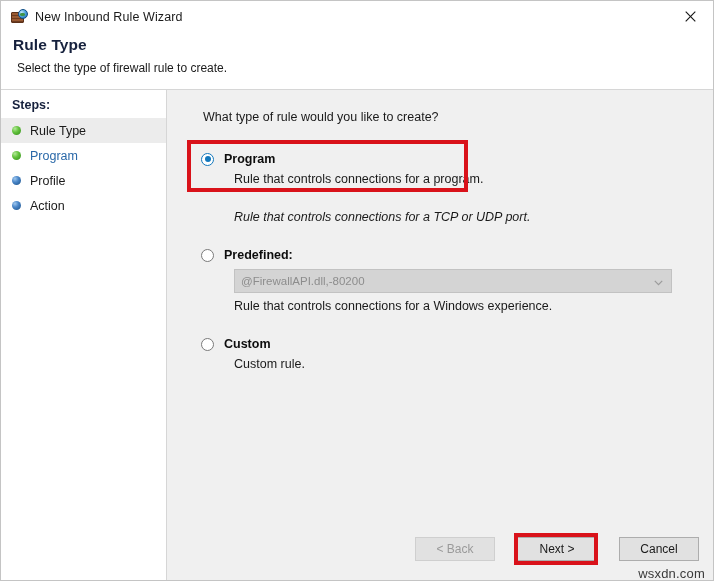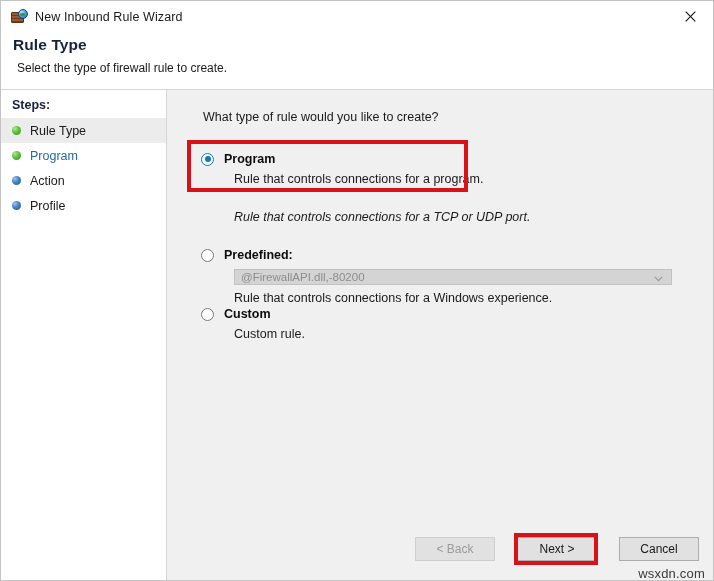--- a/index.html
+++ b/index.html
@@ -224,21 +224,21 @@
     height: 52px;
     border: 4px solid #d9121a;
     box-sizing: border-box;
     pointer-events: none;
   }
 
   
   #predefined-combo {
     margin: 5px 0 0 33px;
     width: 438px;
-    height: 16px;
+    height: 24px;
     background: #d4d4d4;
     border: 1px solid #c2c2c2;
     box-sizing: border-box;
     display: flex;
     align-items: center;
     position: relative;
   }
   #predefined-value {
     font-size: 11.5px;
     color: #8d8d8d;
@@ -337,26 +337,26 @@
         <span class="step-label">Rule Type</span>
       </div>
 
       <div class="step-row">
         <span class="step-bullet green"></span>
         <span class="step-label link">Program</span>
       </div>
 
       <div class="step-row">
         <span class="step-bullet blue"></span>
-        <span class="step-label">Action</span>
+        <span class="step-label">Profile</span>
       </div>
 
       <div class="step-row">
         <span class="step-bullet blue"></span>
-        <span class="step-label">Profile</span>
+        <span class="step-label">Action</span>
       </div>
 
     </div>
 
     <div id="main">
 
       <div id="question">What type of rule would you like to create?</div>
 
       <div id="options">
 
@@ -366,21 +366,21 @@
             <span class="radio checked"></span>
             <span class="opt-title">Program</span>
           </div>
           <div class="opt-desc" style="margin-left:47px;">Rule that controls connections for a program.</div>
         </div>
 
         <div class="option-block" style="margin-bottom:22px;">
           <div class="opt-desc" style="margin-left:47px;font-style:italic;">Rule that controls connections for a TCP or UDP port.</div>
         </div>
 
-        <div class="option-block" style="">
+        <div class="option-block" style="margin-bottom:22px;">
           <div class="opt-head" style="padding-left:14px;">
             <span class="radio"></span>
             <span class="opt-title">Predefined:</span>
           </div>
           <div id="predefined-combo" style="margin-left:47px;">
             <span id="predefined-value">@FirewallAPI.dll,-80200</span>
             <span id="combo-arrow">
               <svg width="9" height="6" viewBox="0 0 9 6" aria-hidden="true">
                 <polyline points="0.8,0.8 4.5,4.6 8.2,0.8" fill="none" stroke="#9b9b9b" stroke-width="1.2"></polyline>
               </svg>

